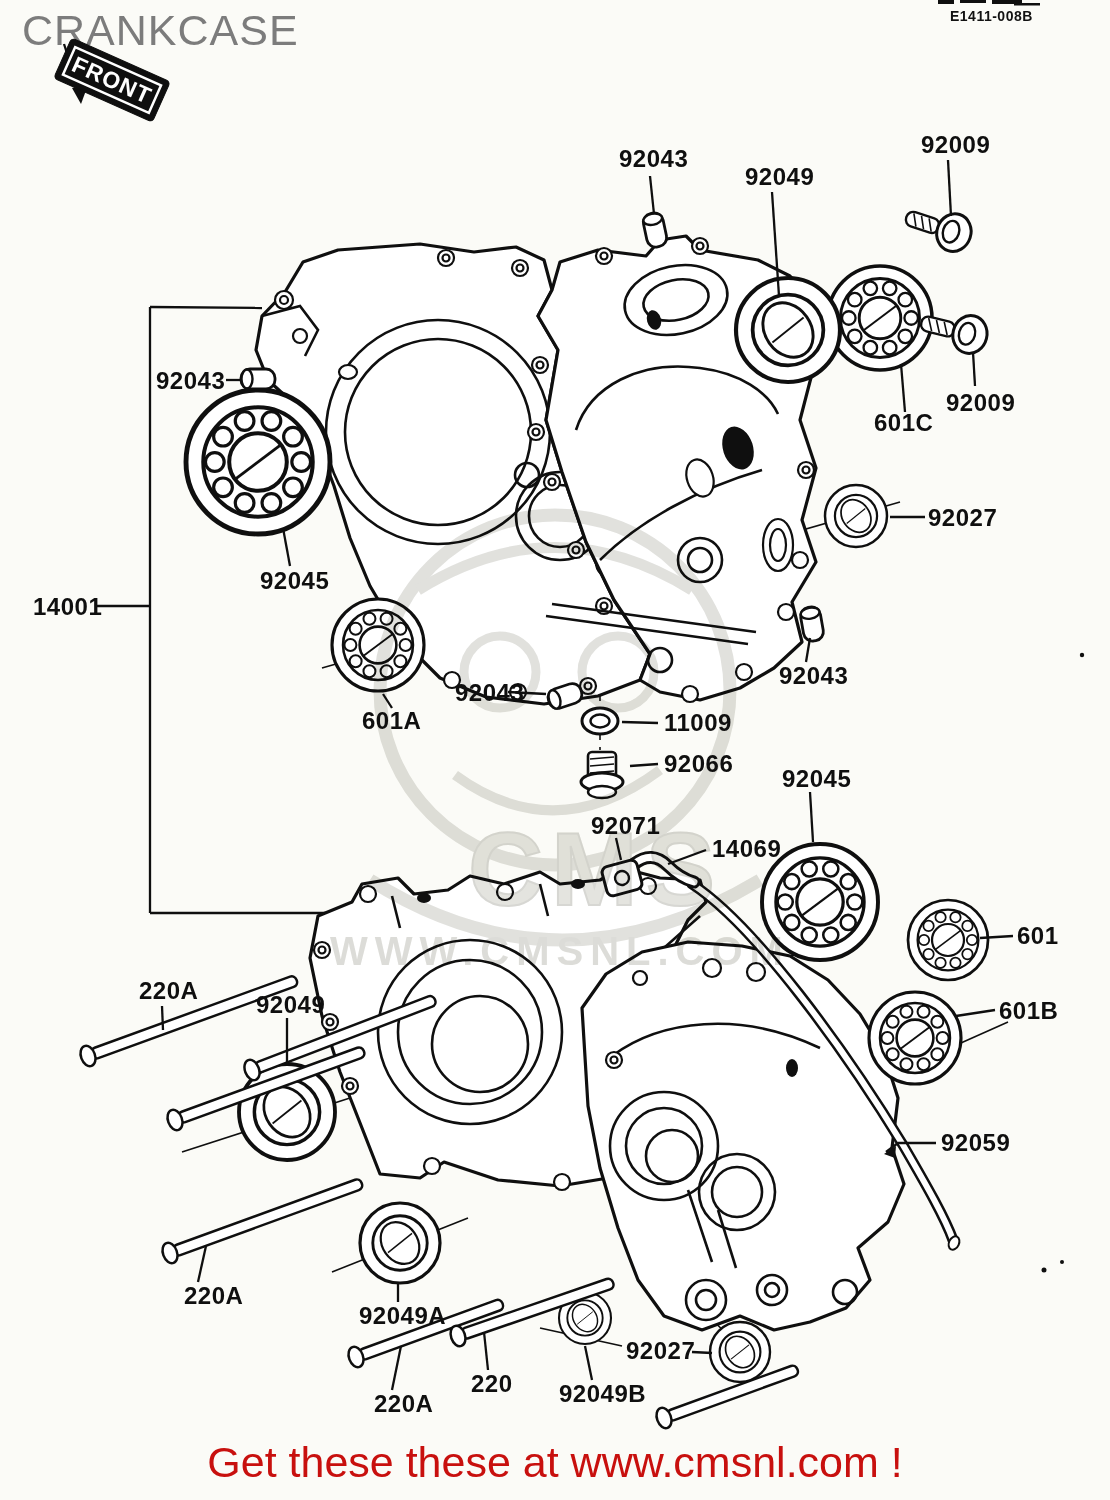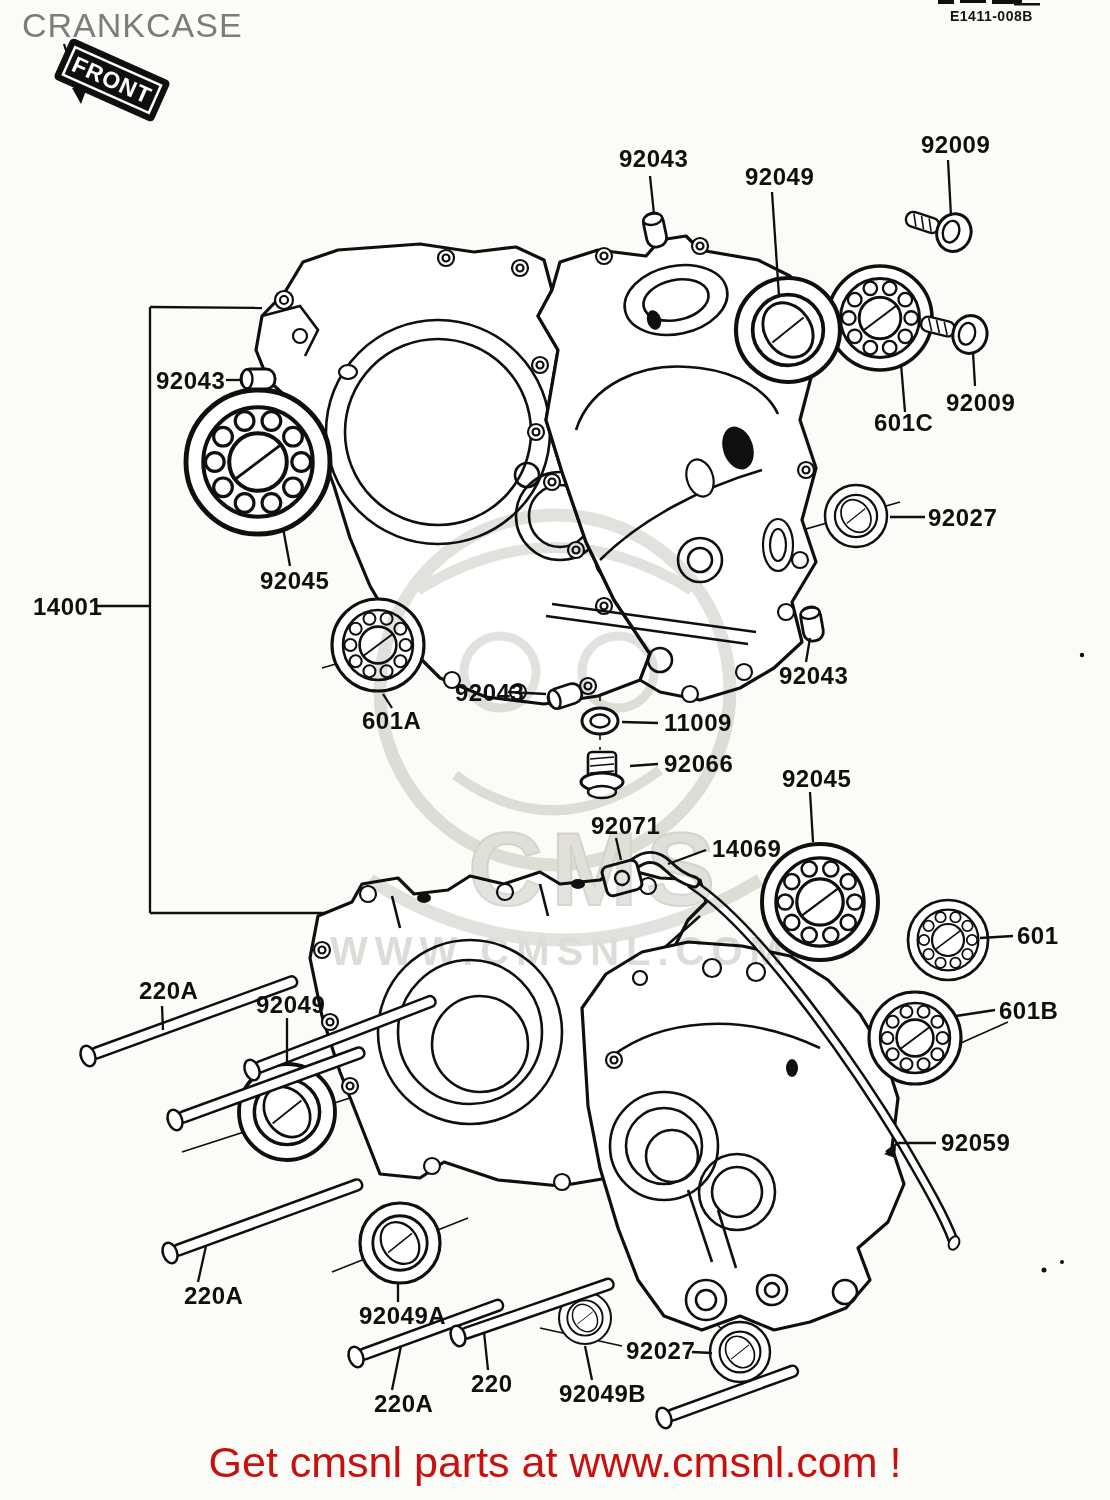--- a/index.html
+++ b/index.html
@@ -1,18 +1,18 @@
 <!DOCTYPE html>
 <html><head>
 <meta charset="utf-8">
 <style>
   html,body{margin:0;padding:0;background:#e8e8e8;}
   .canvas{position:relative;width:1110px;height:1500px;background:#fbfbf7;overflow:hidden;
           font-family:"Liberation Sans",sans-serif;}
-  .page-title{position:absolute;left:22px;top:6px;font-size:34px;color:#7c7c7c;letter-spacing:1px;}
+  .page-title{position:absolute;left:22px;top:6px;font-size:43px;color:#7c7c7c;letter-spacing:1px;}
   .fiche-code{position:absolute;left:950px;top:8px;font-size:14px;font-weight:bold;color:#121212;letter-spacing:0.5px;}
   .footer-promo{position:absolute;left:0;top:1438px;width:100%;text-align:center;
                 font-size:43px;color:#c8100e;}
   svg.diagram{position:absolute;left:0;top:0;}
   .case{fill:#ffffff;stroke:#0f0f0f;stroke-width:3.2;stroke-linejoin:round;}
   .det{fill:none;stroke:#0f0f0f;stroke-width:2.6;}
   .hole{fill:#ffffff;stroke:#0f0f0f;stroke-width:2.2;}
   .dark{fill:#0f0f0f;stroke:none;}
   .ln{stroke:#0f0f0f;stroke-width:2.3;fill:none;}
   .cl{stroke:#0f0f0f;stroke-width:1.6;fill:none;}
@@ -394,14 +394,14 @@
       <text class="plbl" x="256" y="1013">92049</text>
       <text class="plbl" x="184" y="1304">220A</text>
       <text class="plbl" x="359" y="1324">92049A</text>
       <text class="plbl" x="374" y="1412">220A</text>
       <text class="plbl" x="471" y="1392">220</text>
       <text class="plbl" x="559" y="1402">92049B</text>
       <text class="plbl" x="626" y="1359">92027</text>
     </g>
   </svg>
 
-  <div class="footer-promo">Get cmsnl parts at www.cmsnl.com !</div>
+  <div class="footer-promo">Get these these at www.cmsnl.com !</div>
 </div>
 
 </body></html>

